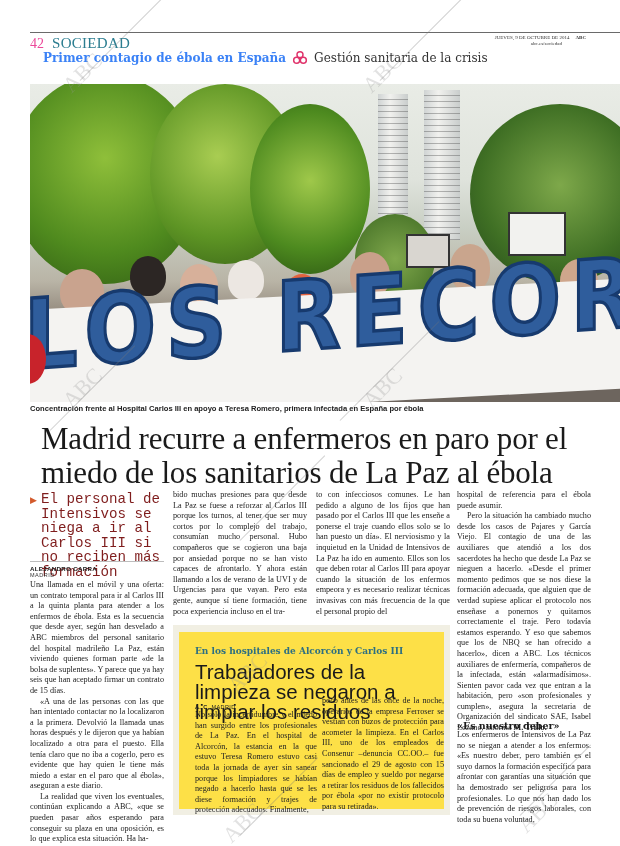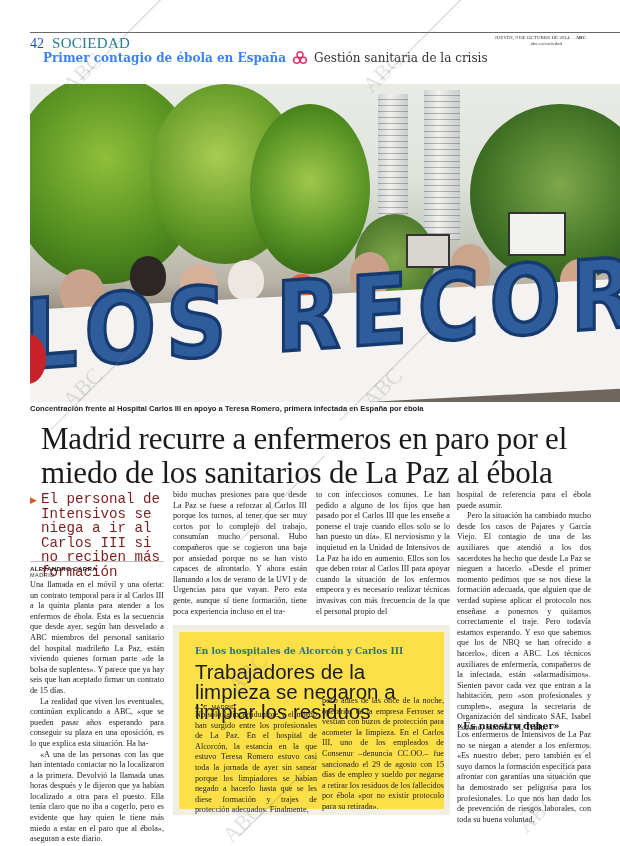--- a/index.html
+++ b/index.html
@@ -1,21 +1,21 @@
 <!DOCTYPE html>
 <html><head>
 <meta charset="utf-8">
 <style>
   html, body { margin: 0; padding: 0; }
   body {
     width: 620px; height: 846px; overflow: hidden; background: #ffffff;
     font-family: "DejaVu Serif", serif; color: #1a1a1a; position: relative;
   }
   .topline { position: absolute; left: 30px; top: 32px; width: 590px; height: 1px; background: #6a6a6a; }
-  .page-num { position: absolute; left: 30px; top: 36px; font-family: "Liberation Serif", serif; font-size: 14px; color: #1d4ed8; }
+  .page-num { position: absolute; left: 30px; top: 36px; font-family: "Liberation Serif", serif; font-size: 14px; color: #ec4899; }
   .section { position: absolute; left: 52px; top: 35px; font-family: "Liberation Serif", serif; font-size: 15px; color: #2b7d90; letter-spacing: 0.3px; }
   .dateline { position: absolute; right: 34px; top: 35px; text-align: right; font-family: "Liberation Serif", serif; font-size: 5px; line-height: 6px; color: #333; }
   .dateline b { font-weight: bold; margin-left: 6px; }
   .kicker { position: absolute; left: 43px; top: 50px; font-family: "DejaVu Serif", serif; font-size: 12px; color: #333; white-space: nowrap; display: flex; align-items: center; }
   .kicker .k1 { color: #3b82f6; font-weight: bold; }
   .kicker .k2 { color: #333; }
   .kicker .bio { display: inline-block; width: 16px; height: 16px; margin: 0 6px; }
 
   .photo { position: absolute; left: 30px; top: 84px; width: 590px; height: 318px; overflow: hidden;
     background: linear-gradient(180deg, #e9ece6 0%, #dfe3dc 30%, #c9cfc4 45%, #b9b4a6 62%, #8a7f73 75%, #6d655e 82%); }
@@ -120,22 +120,22 @@
 <div class="summary">
   <span class="arrow">▶</span>
   <span class="text">El personal de Intensivos se niega a ir al Carlos III si no reciben más formación</span>
 </div>
 <div class="rule"></div>
 <div class="byline">ALEJANDRO CARRA</div>
 <div class="byplace">MADRID</div>
 
 <div class="col col1">
   <p>Una llamada en el móvil y una oferta: un contrato temporal para ir al Carlos III a la quinta planta para atender a los enfermos de ébola. Esta es la secuencia que desde ayer, según han desvelado a ABC miembros del personal sanitario del hospital madrileño La Paz, están viviendo quienes forman parte «de la bolsa de suplentes». Y parece que ya hay seis que han aceptado firmar un contrato de 15 días.</p>
+  <p class="indent">«A una de las personas con las que han intentado contactar no la localizaron a la primera. Devolvió la llamada unas horas después y le dijeron que ya habían localizado a otra para el puesto. Ella tenía claro que no iba a cogerlo, pero es evidente que hay quien le tiene más miedo a estar en el paro que al ébola», aseguran a este diario.</p>
   <p class="indent">La realidad que viven los eventuales, continúan explicando a ABC, «que se pueden pasar años esperando para conseguir su plaza en una oposición, es lo que explica esta situación. Ha ha-</p>
-  <p class="indent">«A una de las personas con las que han intentado contactar no la localizaron a la primera. Devolvió la llamada unas horas después y le dijeron que ya habían localizado a otra para el puesto. Ella tenía claro que no iba a cogerlo, pero es evidente que hay quien le tiene más miedo a estar en el paro que al ébola», aseguran a este diario.</p>
 </div>
 <div class="col col2">
   <p>bido muchas presiones para que desde La Paz se fuese a reforzar al Carlos III porque los turnos, al tener que ser muy cortos por lo complejo del trabajo, consumían mucho personal. Hubo compañeros que se cogieron una baja por ansiedad porque no se han visto capaces de afrontarlo. Y ahora están llamando a los de verano de la UVI y de Urgencias para que vayan. Pero esta gente, aunque sí tiene formación, tiene poca experiencia incluso en el tra-</p>
 </div>
 <div class="col col3">
   <p>to con infecciosos comunes. Le han pedido a alguno de los fijos que han pasado por el Carlos III que les enseñe a ponerse el traje cuando ellos solo se lo han puesto un día». El nerviosismo y la inquietud en la Unidad de Intensivos de La Paz ha ido en aumento. Ellos son los que deben rotar al Carlos III para apoyar cuando la situación de los enfermos empeora y es necesario realizar técnicas invasivas con más frecuencia de la que el personal propio del</p>
 </div>
 <div class="col col4">
   <p>hospital de referencia para el ébola puede asumir.</p>
   <p class="indent"><span>Pero la situación ha cambiado mucho desde los casos de Pajares y García Viejo. El contagio de una de las auxiliares que atendió a los dos sacerdotes ha hecho que desde La Paz se nieguen a hacerlo. «Desde el primer momento pedimos que se nos diese la formación adecuada, que alguien que de verdad supiese aplicar el protocolo nos enseñase a ponernos y quitarnos correctamente el traje. Pero todavía estamos esperando. Y eso que sabemos que los de NBQ se han ofrecido a hacerlo», dicen a ABC. Los técnicos auxiliares de enfermería, compañeros de la infectada, están «alarmadísimos». Sienten pavor cada vez que entran a la habitación, pero «son profesionales y cumplen», asegura la secretaria de Organización del sindicato SAE, Isabel Lozano, informa </span><b>M. Trillo.</b></p>

